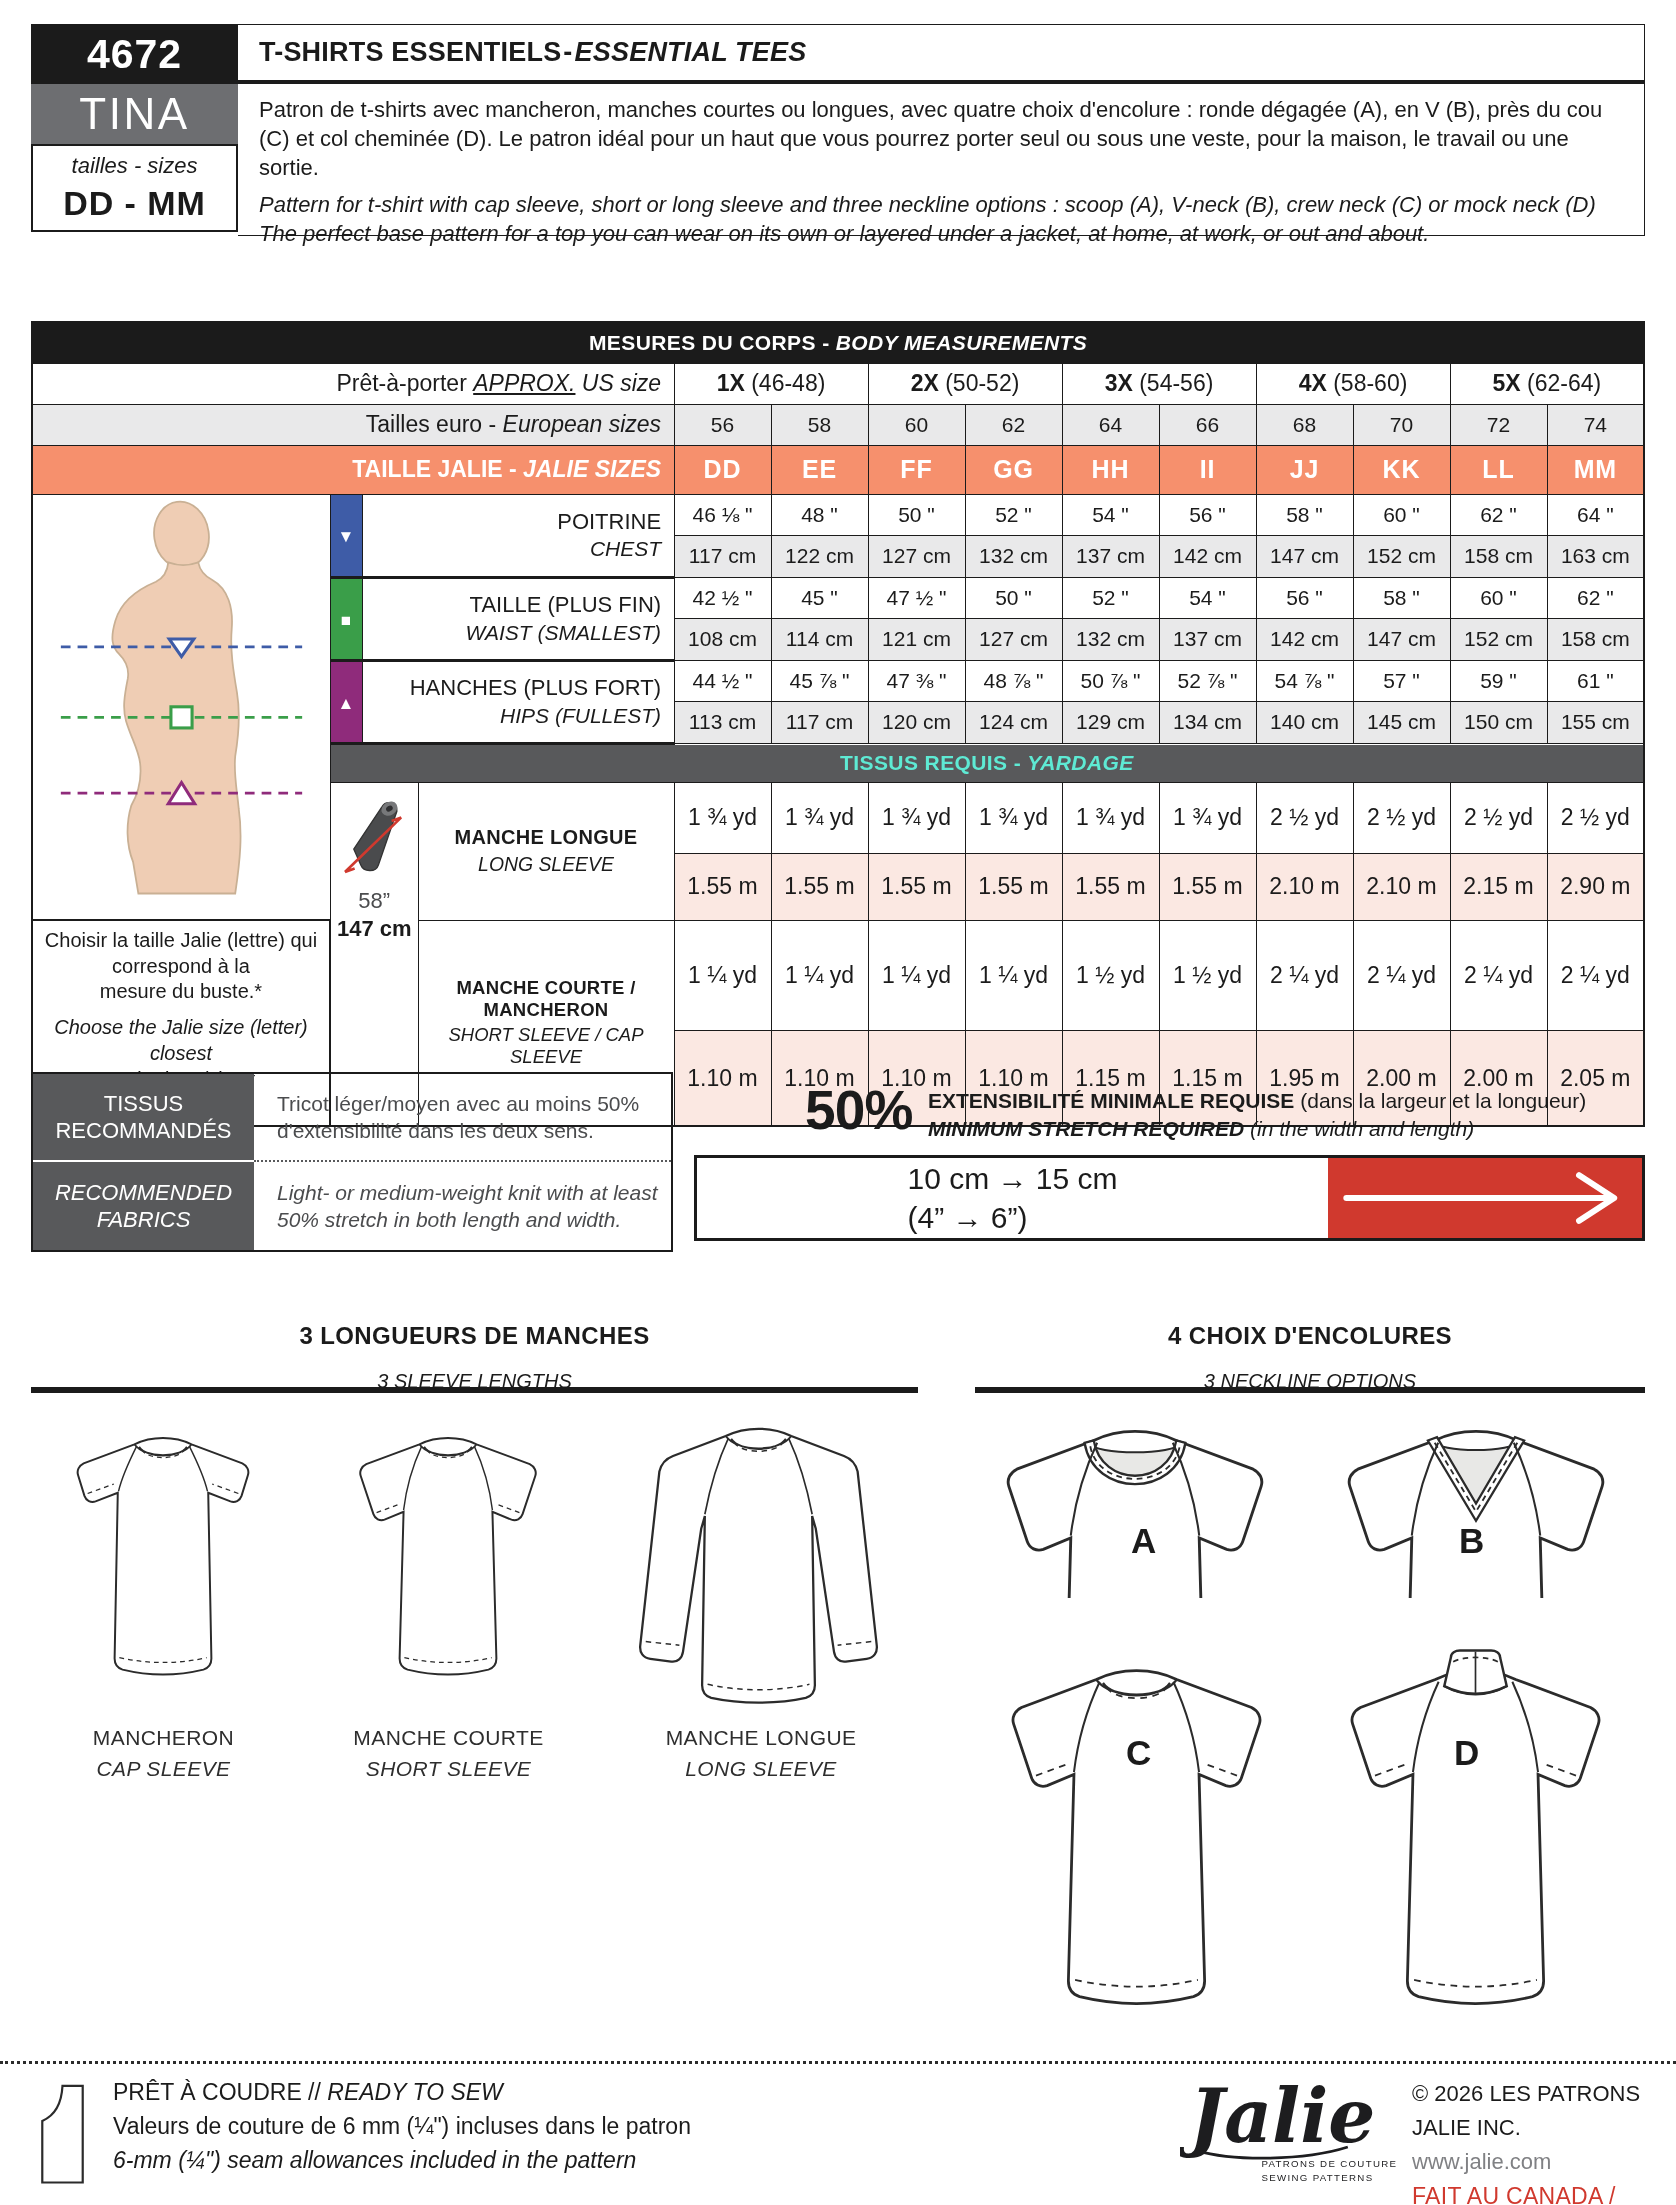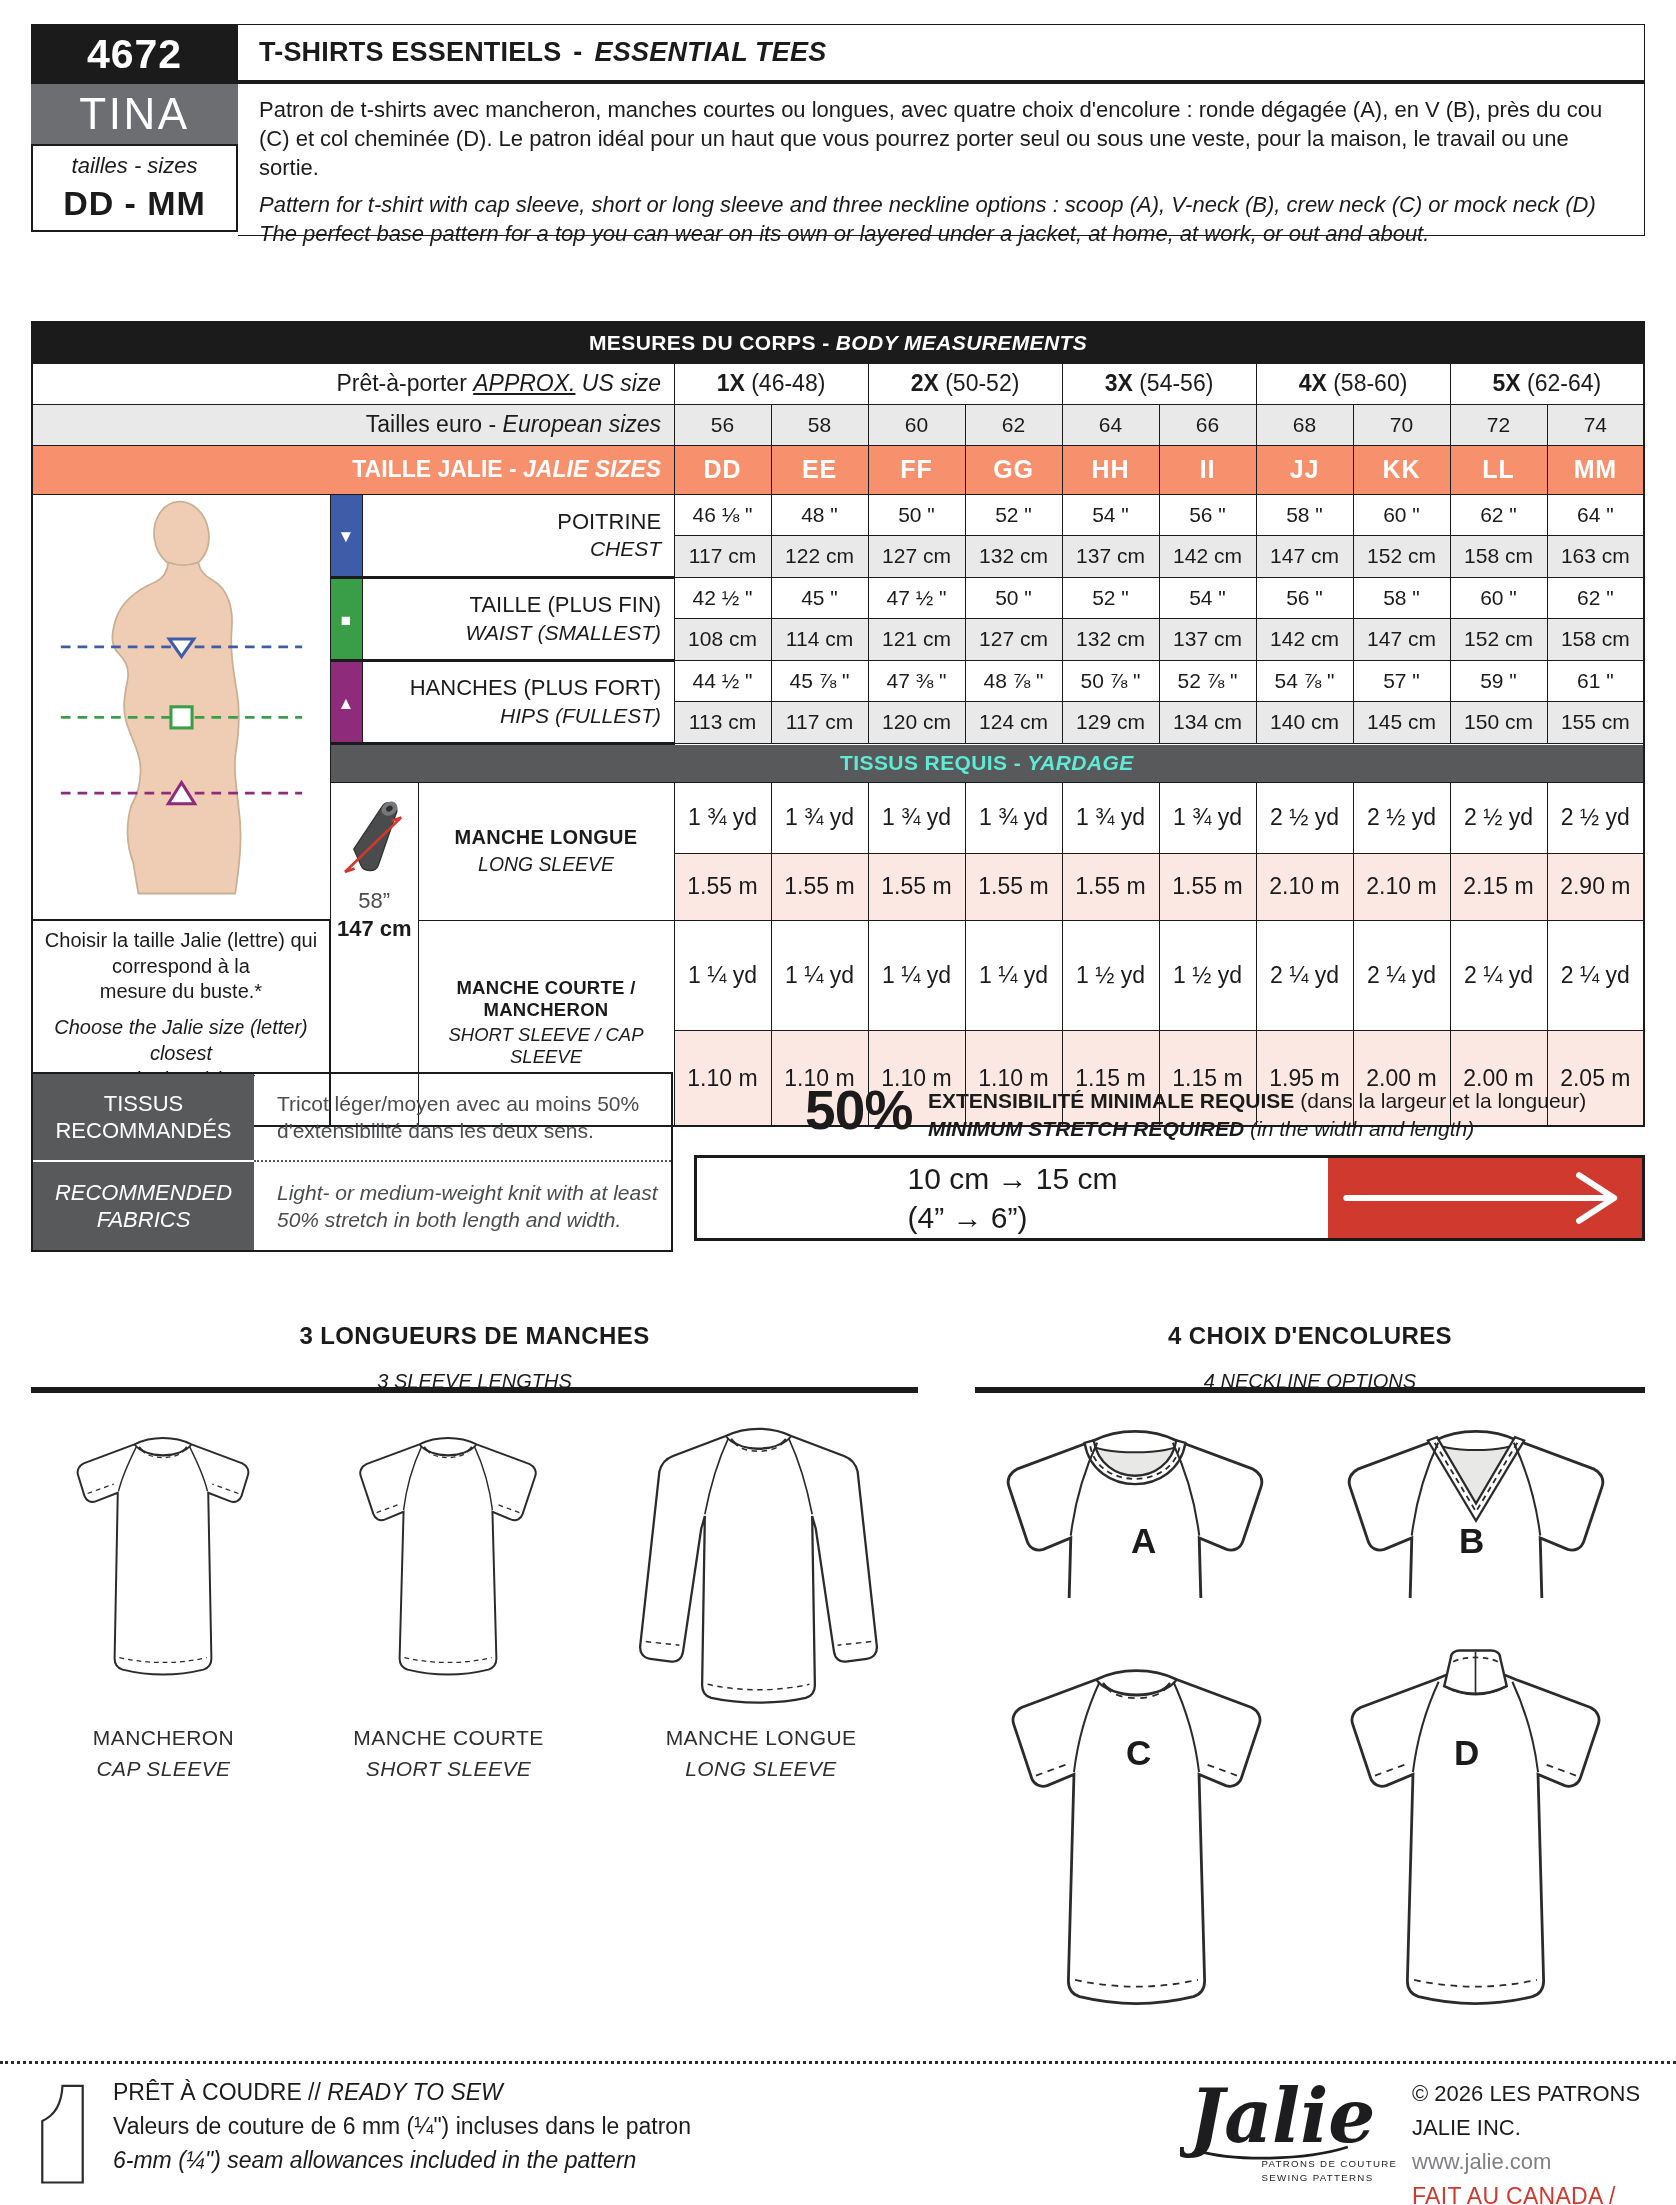--- a/index.html
+++ b/index.html
@@ -7,21 +7,21 @@
   i{font-style:italic}
 
   
   #hdr-left{position:absolute;left:31px;top:24px;width:207px}
   .hl-num{height:60px;background:#1b1b1b;color:#fff;font-weight:bold;font-size:41px;display:flex;align-items:center;justify-content:center;letter-spacing:0.9px}
   .hl-name{height:60px;background:#6d6e71;color:#fff;font-size:44px;display:flex;align-items:center;justify-content:center;letter-spacing:2.6px}
   .hl-sizes{height:88px;border:2.6px solid #1b1b1b;background:#fff;display:flex;flex-direction:column;align-items:center;justify-content:center;gap:5.3px;box-sizing:border-box}
   .hl-sizes .it{font-style:italic;font-size:22px}
   .hl-sizes .rng{font-weight:bold;font-size:34px;letter-spacing:0.9px}
   #hdr-right{position:absolute;left:238px;top:24px;width:1407px;height:212px;border:1.8px solid #1b1b1b;border-left:none;box-sizing:border-box;background:#fff}
-  .hr-title{height:55px;border-bottom:4.4px solid #1b1b1b;display:flex;align-items:center;gap:12px;padding-left:21px;font-size:27px;font-weight:bold;letter-spacing:0.2px}
+  .hr-title{height:55px;border-bottom:4.4px solid #1b1b1b;display:flex;align-items:center;gap:2px;padding-left:21px;font-size:27px;font-weight:bold;letter-spacing:0.2px}
   .hr-body{padding:10.6px 19.4px 0 21px;font-size:22px;line-height:29px}
   .hr-body .fr{margin-bottom:8.8px}
   .hr-body .en{font-style:italic}
 
   
   #mtable{position:absolute;left:31px;top:321px;border-collapse:collapse;table-layout:fixed;width:1614px;border:2.6px solid #1b1b1b}
   #mtable td{border:1.8px solid #1b1b1b;padding:0;font-size:21px;text-align:center;vertical-align:middle;box-sizing:border-box;overflow:hidden}
   .band-black{background:#1b1b1b;color:#fff;font-size:26.5px;font-weight:bold;height:41px;letter-spacing:0.4px}
   .band-gray{background:#58595b;color:#5eead4;font-size:26.5px;font-weight:bold;height:39px;letter-spacing:0.4px}
   tr.r-us{height:41px}
@@ -444,21 +444,21 @@
   <div class="fr">MANCHE COURTE</div>
   <div class="en">SHORT SLEEVE</div>
 </div>
 <div class="tee-label" style="left:609px;top:1726px;width:304px">
   <div class="fr">MANCHE LONGUE</div>
   <div class="en">LONG SLEEVE</div>
 </div>
 
 <div class="sec-title" style="left:975px;top:1322px;width:670px">
   <div class="fr">4 CHOIX D'ENCOLURES</div>
-  <div class="en">4 NECKLINE OPTIONS</div>
+  <div class="en">3 NECKLINE OPTIONS</div>
 </div>
 <div class="hrule" style="left:975px;top:1387px;width:670px"></div>
 
 <div class="tee" style="left:963px;top:1408px;width:344px;height:190px">
   <svg width="344" height="190" viewBox="0 0 300 165">
     <path d="M150,20 C137,20 124,23 114,28 L47,53 C41,56 38,62 40,68 L56,116 C58,122 64,125 70,123 L94,113 L89,298 C89,305 93,310 99,312 C132,320 168,320 201,312 C207,310 211,305 211,298 L206,113 L230,123 C236,125 242,122 244,116 L260,68 C262,62 259,56 253,53 L186,28 C176,23 163,20 150,20 Z" fill="#fff" stroke="#2b2b2b" stroke-width="2.5"></path>
     <path d="M106,30 C114,78 186,78 194,30 C176,41 124,41 106,30 Z" fill="#e8e8e6"></path>
     <path d="M106,30 C124,41 176,41 194,30" fill="none" stroke="#2b2b2b" stroke-width="1.8"></path>
     <path d="M106,30 C114,78 186,78 194,30 L186,28 C179,69 121,69 114,28 Z" fill="#fff" stroke="#2b2b2b" stroke-width="2"></path>
     <path d="M117,30 C104,58 97,86 94,111 M183,30 C196,58 203,86 206,111" fill="none" stroke="#2b2b2b" stroke-width="1.8"></path>

